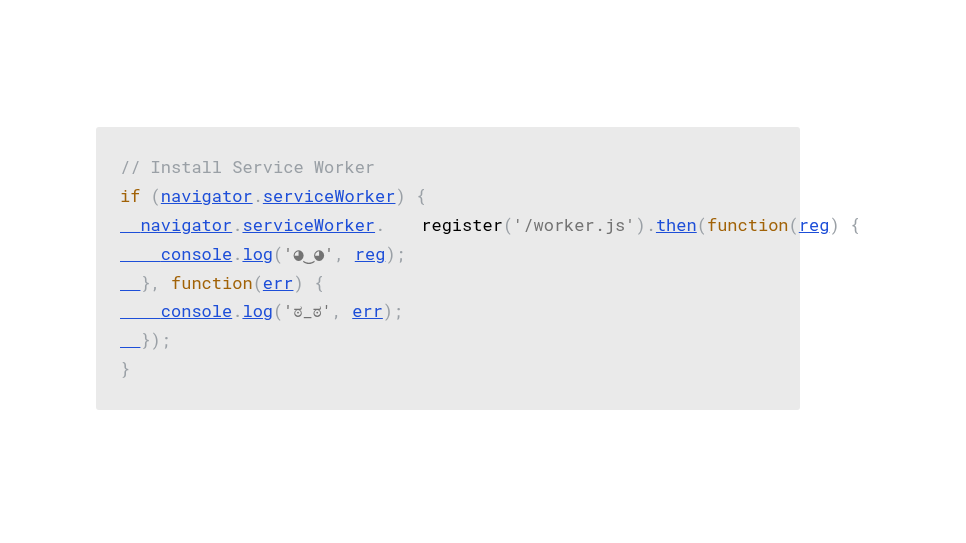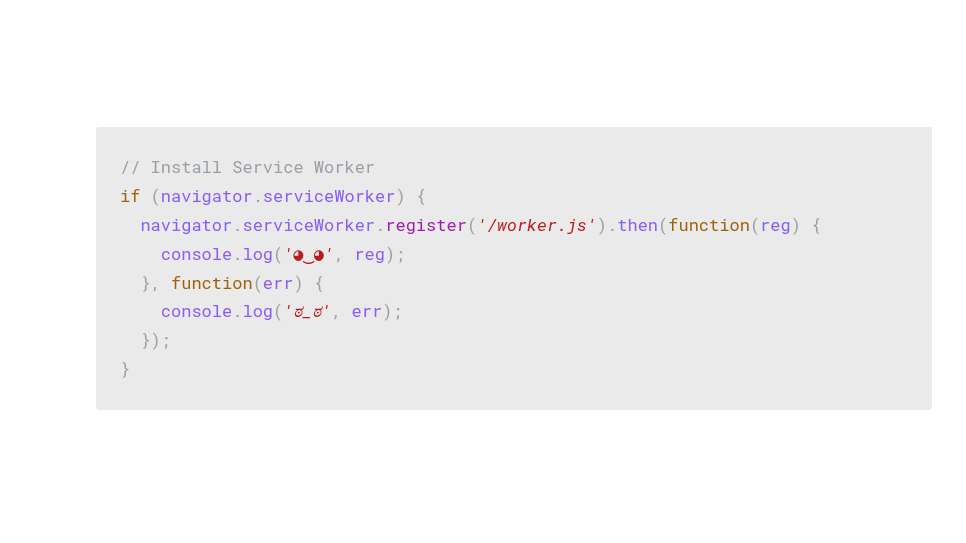--- a/index.html
+++ b/index.html
@@ -10,30 +10,30 @@
     background: #ffffff;
     font-family: ui-monospace, "SF Mono", "Roboto Mono", Menlo, Consolas, monospace;
     font-size: 17px;
     line-height: 1.7;
     color: #4a525b;
   }
   .code-block {
     position: absolute;
     left: 96px;
     top: 127px;
-    width: 836px;
+    width: 704px;
     background: #eaeaea;
     border-radius: 3px;
     padding: 26px 36px 26px 24px;
     white-space: pre;
   }
   .tok-comment { color: #9aa0a6; }
   .tok-keyword { color: #a16207; }
-  .tok-plain   { color: #8b5cf6; }
+  .tok-plain   { color: #1d4ed8; text-decoration: underline; }
   .tok-punct   { color: #9aa0a6; }
-  .tok-method  { color: #a21caf; }
-  .tok-string  { color: #b91c1c; font-style: italic; }
+  .tok-method  { color: #000000; margin-left: 36px; }
+  .tok-string  { color: #737373; }
   .line { display: block; }
 </style>
 </head>
 <body>
 
 <div class="code-block"><span class="line"><span class="tok-comment">// Install Service Worker</span></span><span class="line"><span class="tok-keyword">if</span><span class="tok-punct"> (</span><span class="tok-plain">navigator</span><span class="tok-punct">.</span><span class="tok-plain">serviceWorker</span><span class="tok-punct">) {</span></span><span class="line"><span class="tok-plain">  </span><span class="tok-plain">navigator</span><span class="tok-punct">.</span><span class="tok-plain">serviceWorker</span><span class="tok-punct">.</span><span class="tok-method">register</span><span class="tok-punct">(</span><span class="tok-string">'/worker.js'</span><span class="tok-punct">)</span><span class="tok-punct">.</span><span class="tok-plain">then</span><span class="tok-punct">(</span><span class="tok-keyword">function</span><span class="tok-punct">(</span><span class="tok-plain">reg</span><span class="tok-punct">) {</span></span><span class="line"><span class="tok-plain">    </span><span class="tok-plain">console</span><span class="tok-punct">.</span><span class="tok-plain">log</span><span class="tok-punct">(</span><span class="tok-string">'◕‿◕'</span><span class="tok-punct">, </span><span class="tok-plain">reg</span><span class="tok-punct">);</span></span><span class="line"><span class="tok-plain">  </span><span class="tok-punct">}, </span><span class="tok-keyword">function</span><span class="tok-punct">(</span><span class="tok-plain">err</span><span class="tok-punct">) {</span></span><span class="line"><span class="tok-plain">    </span><span class="tok-plain">console</span><span class="tok-punct">.</span><span class="tok-plain">log</span><span class="tok-punct">(</span><span class="tok-string">'ಠ_ಠ'</span><span class="tok-punct">, </span><span class="tok-plain">err</span><span class="tok-punct">);</span></span><span class="line"><span class="tok-plain">  </span><span class="tok-punct">});</span></span><span class="line"><span class="tok-punct">}</span></span></div>
 
 </body></html>

